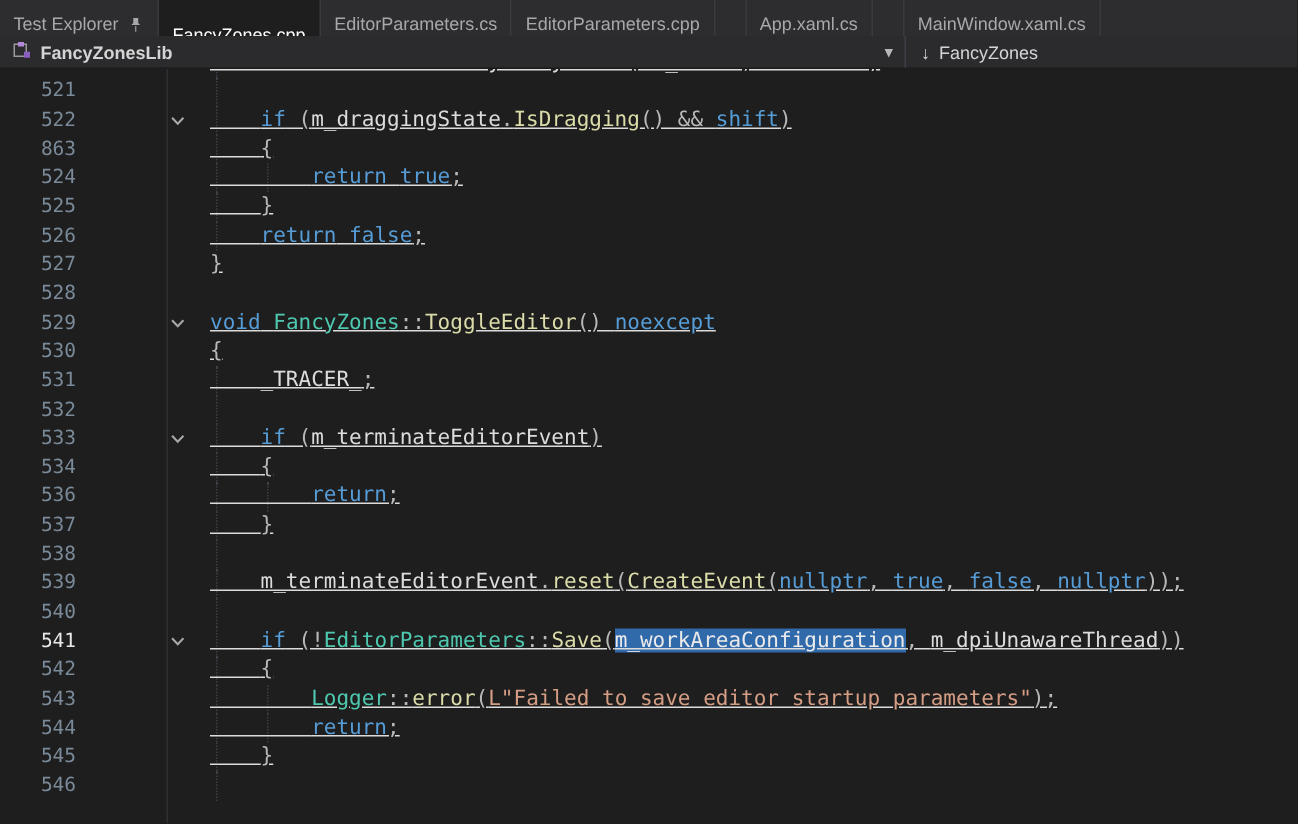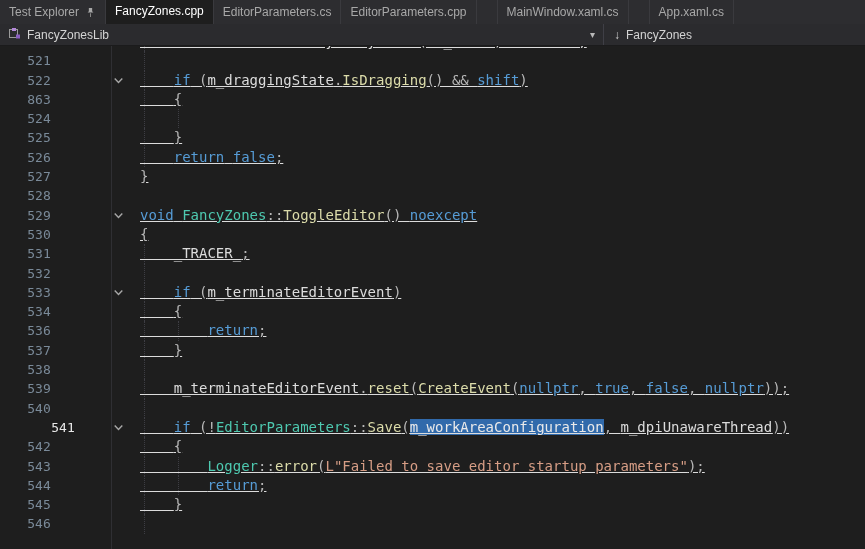--- a/index.html
+++ b/index.html
@@ -4,42 +4,42 @@
 <style>
   html,body{margin:0;padding:0;}
   body{
     width:865px;height:549px;overflow:hidden;
     background:var(--editor-bg,#1e1e1e);
     font-family:"Liberation Sans",sans-serif;
     -webkit-font-smoothing:antialiased;
   }
   
   .tab-bar{height:24px;background:var(--tabbar-bg,#2d2d30);display:flex;align-items:stretch;overflow:hidden;}
-  .tab{display:flex;align-items:center;gap:6px;padding:4px 9px;font-size:12px;
+  .tab{display:flex;align-items:center;gap:6px;padding:16px 9px;font-size:12px;
        color:var(--inactive-tab-text,#a8a8a8);border-right:1px solid #3a3a3e;white-space:nowrap;cursor:default;}
   .tab.active{background:var(--active-tab-bg,#1e1e1e);color:var(--active-tab-text,#fff);flex-direction:column;}
   .tab.gap{margin-left:20px;border-left:1px solid #3a3a3e;}
   .tab-close{font-size:10px;line-height:10px;margin-left:1px;}
   .tab .pin svg{display:block;}
   
   .nav-bar{height:22px;background:var(--navbar-bg,#2b2b2e);display:flex;align-items:center;
            font-size:12px;color:#d4d4d4;border-bottom:1px solid #1b1b1c;box-sizing:border-box;}
   .nav-left{width:604px;height:100%;display:flex;align-items:center;gap:6px;padding:0 8px;
-            box-sizing:border-box;border-right:1px solid #3f3f46;}
+            box-sizing:border-box;border-right:1px solid #3f3f46;font-weight:bold;}
   .nav-caret{margin-left:auto;color:#b8b8b8;font-size:10px;}
   .nav-right{display:flex;align-items:center;gap:6px;padding:0 10px;height:100%;}
   .nav-down{color:#cfcfcf;font-size:12px;font-weight:bold;}
   
   .editor{position:relative;height:503px;overflow:hidden;background:var(--editor-bg,#1e1e1e);}
   .margin-line{position:absolute;left:111px;top:0;bottom:0;width:1px;background:#2f2f33;}
   .lines{position:relative;margin-top:-14px;}
   .row{position:relative;height:19.3px;}
   .ln{position:absolute;left:0;top:0;width:78px;text-align:center;
       font:13px/19.3px "DejaVu Sans Mono",monospace;color:var(--line-number,#7a8a99);}
-  .ln.cur{color:var(--current-line-number,#e8e8e8);margin-left:24px;}
+  .ln.cur{color:var(--current-line-number,#e8e8e8);}
   .fold{position:absolute;left:112px;top:3.5px;width:13px;height:13px;color:var(--fold-arrow,#a8a8a8);}
   .fold svg{display:block;}
   .guide{position:absolute;top:0;bottom:0;width:0;border-left:1px dotted var(--guide,#3e3e44);}
   .code{position:absolute;left:140px;top:0;white-space:pre;
         font:14px/19.3px "DejaVu Sans Mono",monospace;color:var(--plain,#dcdcdc);text-decoration:underline;}
   .tk-k{color:var(--keyword,#569cd6);}
   .tk-t{color:var(--type,#4ec9b0);}
   .tk-f{color:var(--function,#dcdcaa);}
   .tk-p{color:var(--plain,#dcdcdc);}
   .tk-o{color:var(--punctuation,#b8b8b8);}
@@ -67,24 +67,24 @@
       </span>
       <span class="tab-close">✕</span>
     </div>
     <div class="tab">
       <span class="tab-label">EditorParameters.cs</span>
     </div>
     <div class="tab">
       <span class="tab-label">EditorParameters.cpp</span>
     </div>
     <div class="tab gap">
+      <span class="tab-label">App.xaml.cs</span>
+    </div>
+    <div class="tab gap">
       <span class="tab-label">MainWindow.xaml.cs</span>
-    </div>
-    <div class="tab gap">
-      <span class="tab-label">App.xaml.cs</span>
     </div>
   </div>
 
 <div class="nav-bar">
   <div class="nav-left">
     <span>
       <svg width="13" height="13" viewBox="0 0 13 13">
         <rect x="1.5" y="2.5" width="8" height="8" fill="none" stroke="#9a9a9a"></rect>
         <rect x="4" y="1" width="4" height="3" fill="#b387d9"></rect>
         <rect x="8" y="7.5" width="4" height="4" fill="#8a5fc0"></rect>
@@ -124,20 +124,21 @@
       </div>
       <div class="row">
         <span class="ln">863</span>
         <span class="guide" style="left: 144px;"></span>
         <span class="code"><span class="tk-p">    </span><span class="tk-o">{</span></span>
       </div>
       <div class="row">
         <span class="ln">524</span>
         <span class="guide" style="left: 144px;"></span>
         <span class="guide" style="left: 177.7px;"></span>
+        <span class="code"><span class="tk-p">        </span><span class="tk-k">return</span><span class="tk-p"> </span><span class="tk-k">true</span><span class="tk-o">;</span></span>
       </div>
       <div class="row">
         <span class="ln">525</span>
         <span class="guide" style="left: 144px;"></span>
         <span class="code"><span class="tk-p">    </span><span class="tk-o">}</span></span>
       </div>
       <div class="row">
         <span class="ln">526</span>
         <span class="guide" style="left: 144px;"></span>
         <span class="code"><span class="tk-p">    </span><span class="tk-k">return</span><span class="tk-p"> </span><span class="tk-k">false</span><span class="tk-o">;</span></span>

